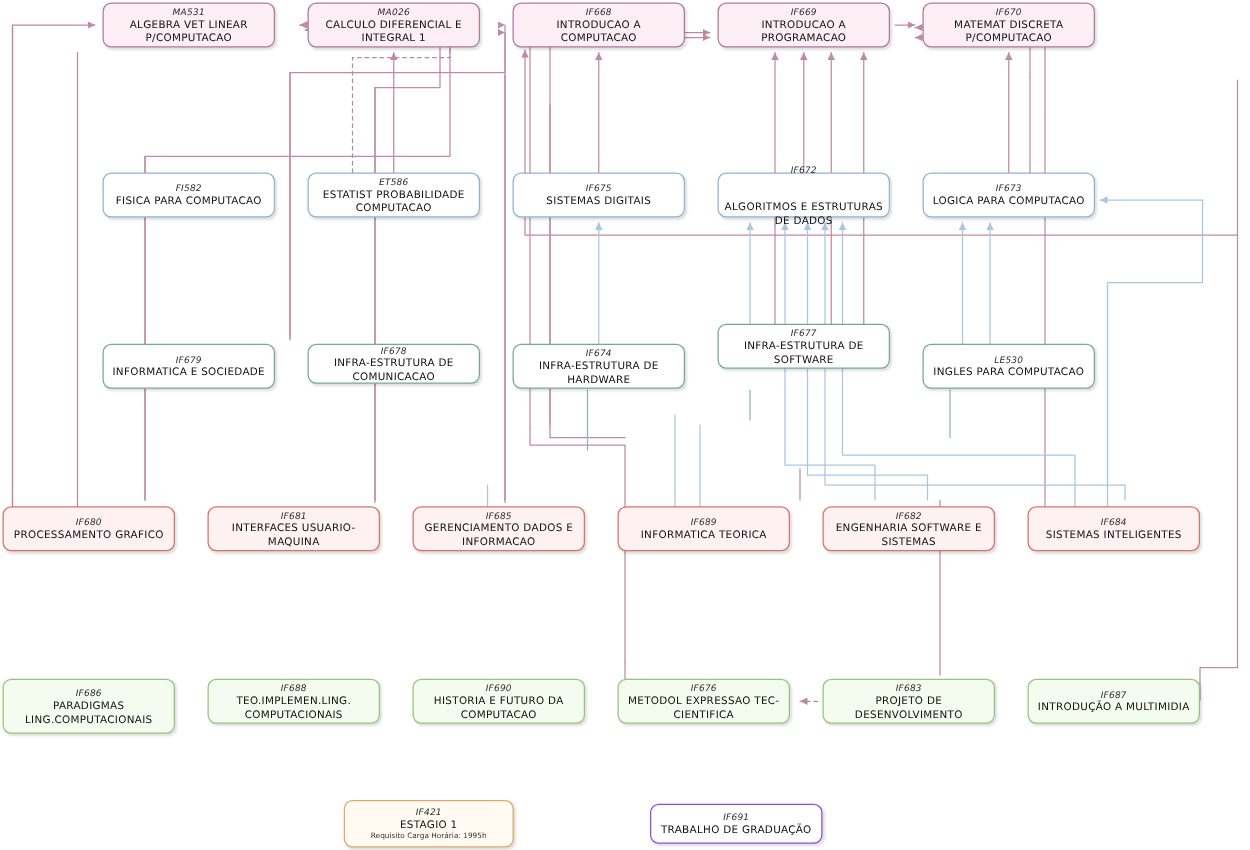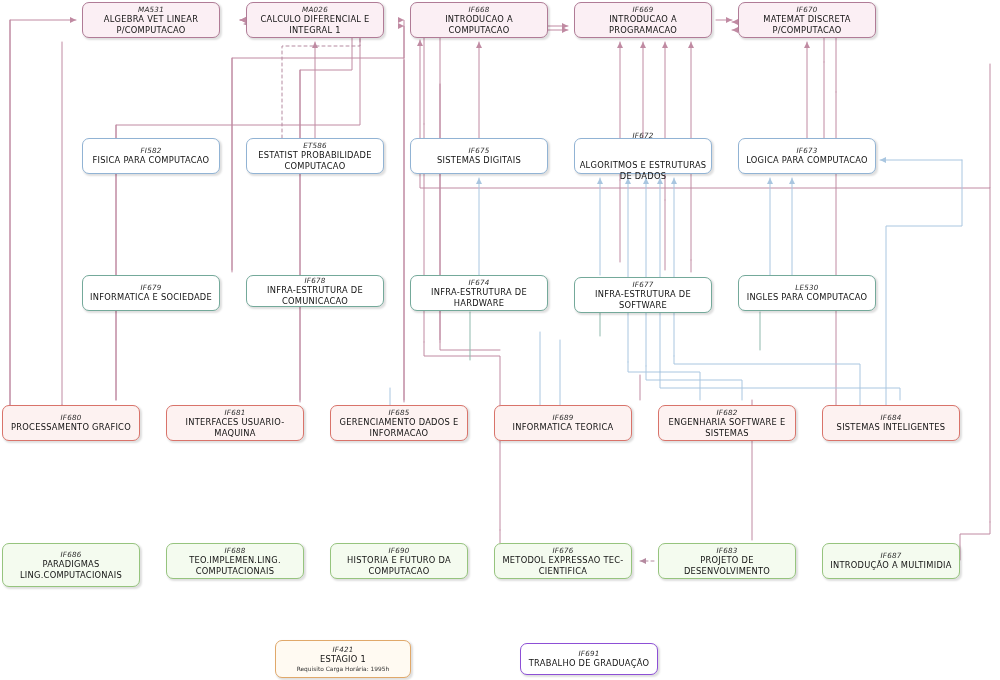--- a/index.html
+++ b/index.html
@@ -223,21 +223,21 @@
     <div class="node pal-teal" style="left: 246px; top: 275px; width: 138px; height: 32px;">
       <div class="code">IF678</div>
       <div class="name">INFRA-ESTRUTURA DE
 COMUNICACAO</div>
     </div>
     <div class="node pal-teal" style="left: 410px; top: 275px; width: 138px; height: 36px;">
       <div class="code">IF674</div>
       <div class="name">INFRA-ESTRUTURA DE
 HARDWARE</div>
     </div>
-    <div class="node pal-teal" style="left: 574px; top: 277px; width: 138px; height: 36px; justify-content: space-between;">
+    <div class="node pal-teal" style="left: 574px; top: 259px; width: 138px; height: 36px; justify-content: space-between;">
       <div class="code">IF677</div>
       <div class="name">INFRA-ESTRUTURA DE
 SOFTWARE</div>
     </div>
     <div class="node pal-teal" style="left: 738px; top: 275px; width: 138px; height: 36px;">
       <div class="code">LE530</div>
       <div class="name">INGLES PARA COMPUTACAO</div>
     </div>
     <div class="node pal-red" style="left: 2px; top: 405px; width: 138px; height: 36px;">
       <div class="code">IF680</div>

